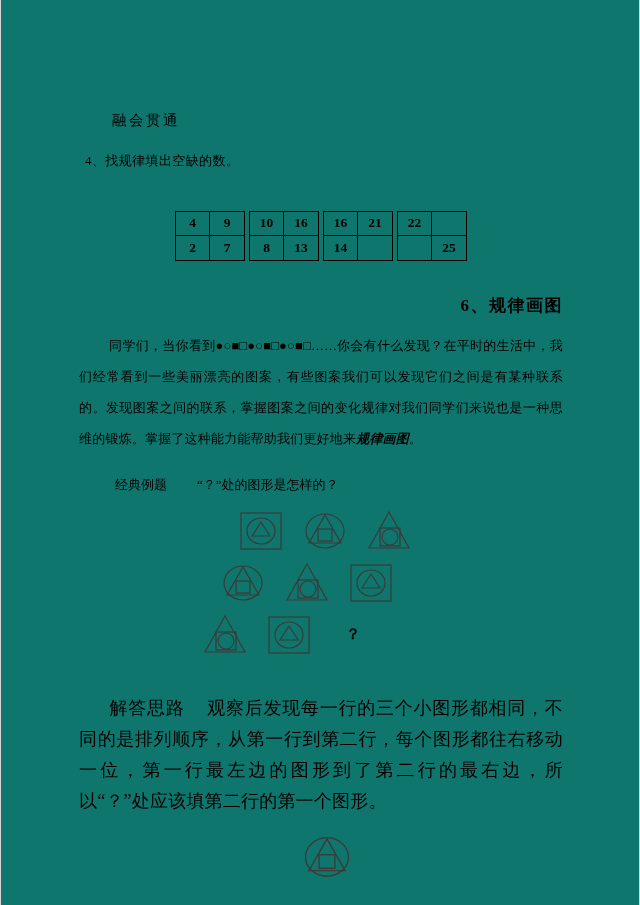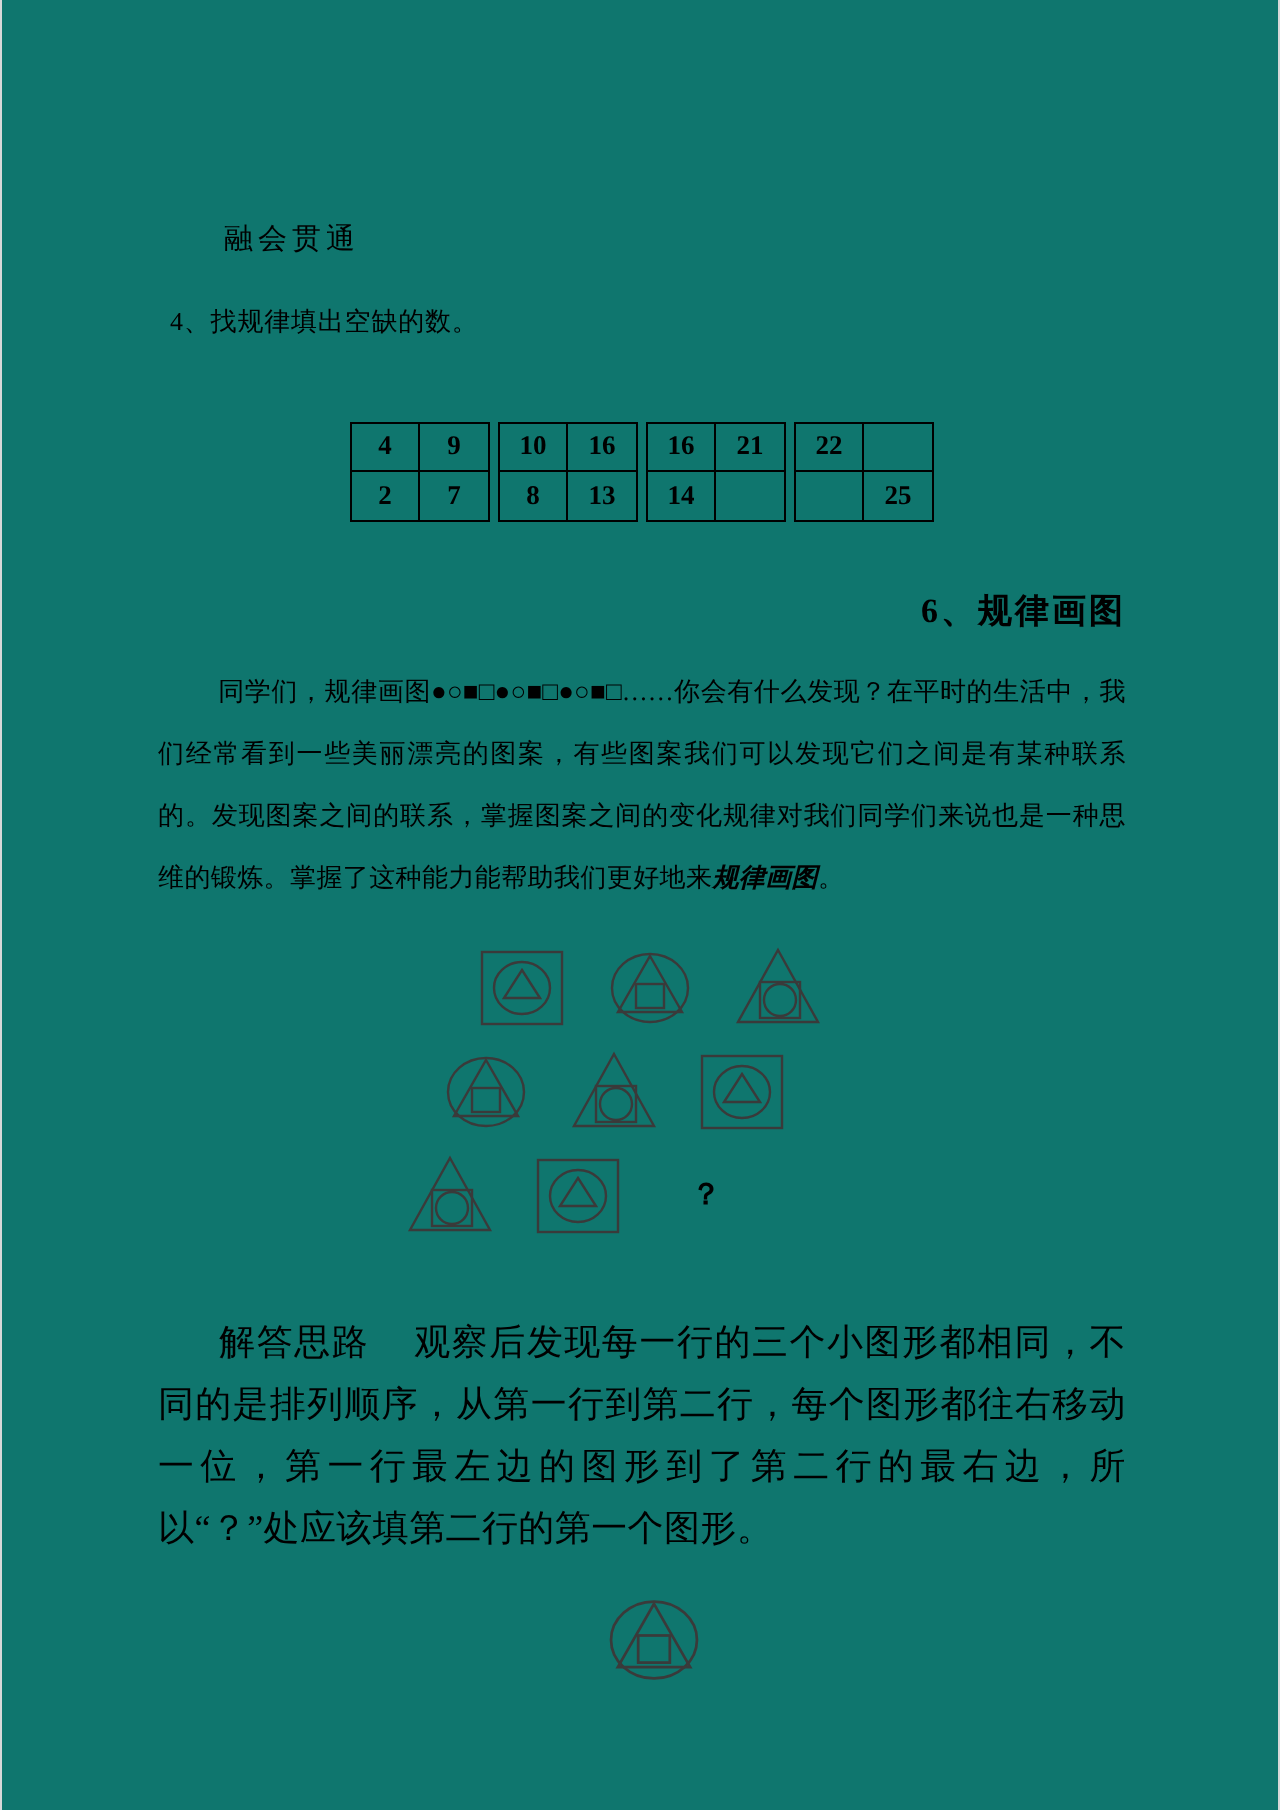--- a/index.html
+++ b/index.html
@@ -204,23 +204,26 @@
         <div class="grid-cell">22</div>
         <div class="grid-cell"></div>
         <div class="grid-cell"></div>
         <div class="grid-cell">25</div>
       </div>
     </div>
 
     <div class="main-title">6、规律画图</div>
 
     <div class="body-para">
-      <span class="indent"></span><span>同学们，规律画图</span><span class="seq">●○■□●○■□●○■□……</span><span>你会有什么发现？在平时的生活中，我们经常看到一些美丽漂亮的图案，有些图案我们可以发现它们之间是有某种联系的。发现图案之间的联系，掌握图案之间的变化规律对我们同学们来说也是一种思维的锻炼。掌握了这种能力能帮助我们更好地来</span><span class="emph">规律画图</span><span>。</span>
-    </div>
-
+      <span class="indent"></span><span>同学们，当你看到</span><span class="seq">●○■□●○■□●○■□……</span><span>你会有什么发现？在平时的生活中，我们经常看到一些美丽漂亮的图案，有些图案我们可以发现它们之间是有某种联系的。发现图案之间的联系，掌握图案之间的变化规律对我们同学们来说也是一种思维的锻炼。掌握了这种能力能帮助我们更好地来</span><span class="emph">规律画图</span><span>。</span>
+    </div>
+
+    <div class="example-line">
+      <span>经典例题</span><span class="gap"></span><span>“？”处的图形是怎样的？</span>
+    </div>
 
     <div class="figure-matrix">
 
       <div class="fig-row r1">
         <div class="fig-cell">
           <svg width="46" height="46" viewBox="0 0 46 46">
             <rect class="shape" x="3" y="5" width="40" height="36"></rect>
             <ellipse class="shape" cx="23" cy="23" rx="14" ry="13"></ellipse>
             <path class="shape" d="M23 14 L32 28 L14 28 Z"></path>
           </svg>

